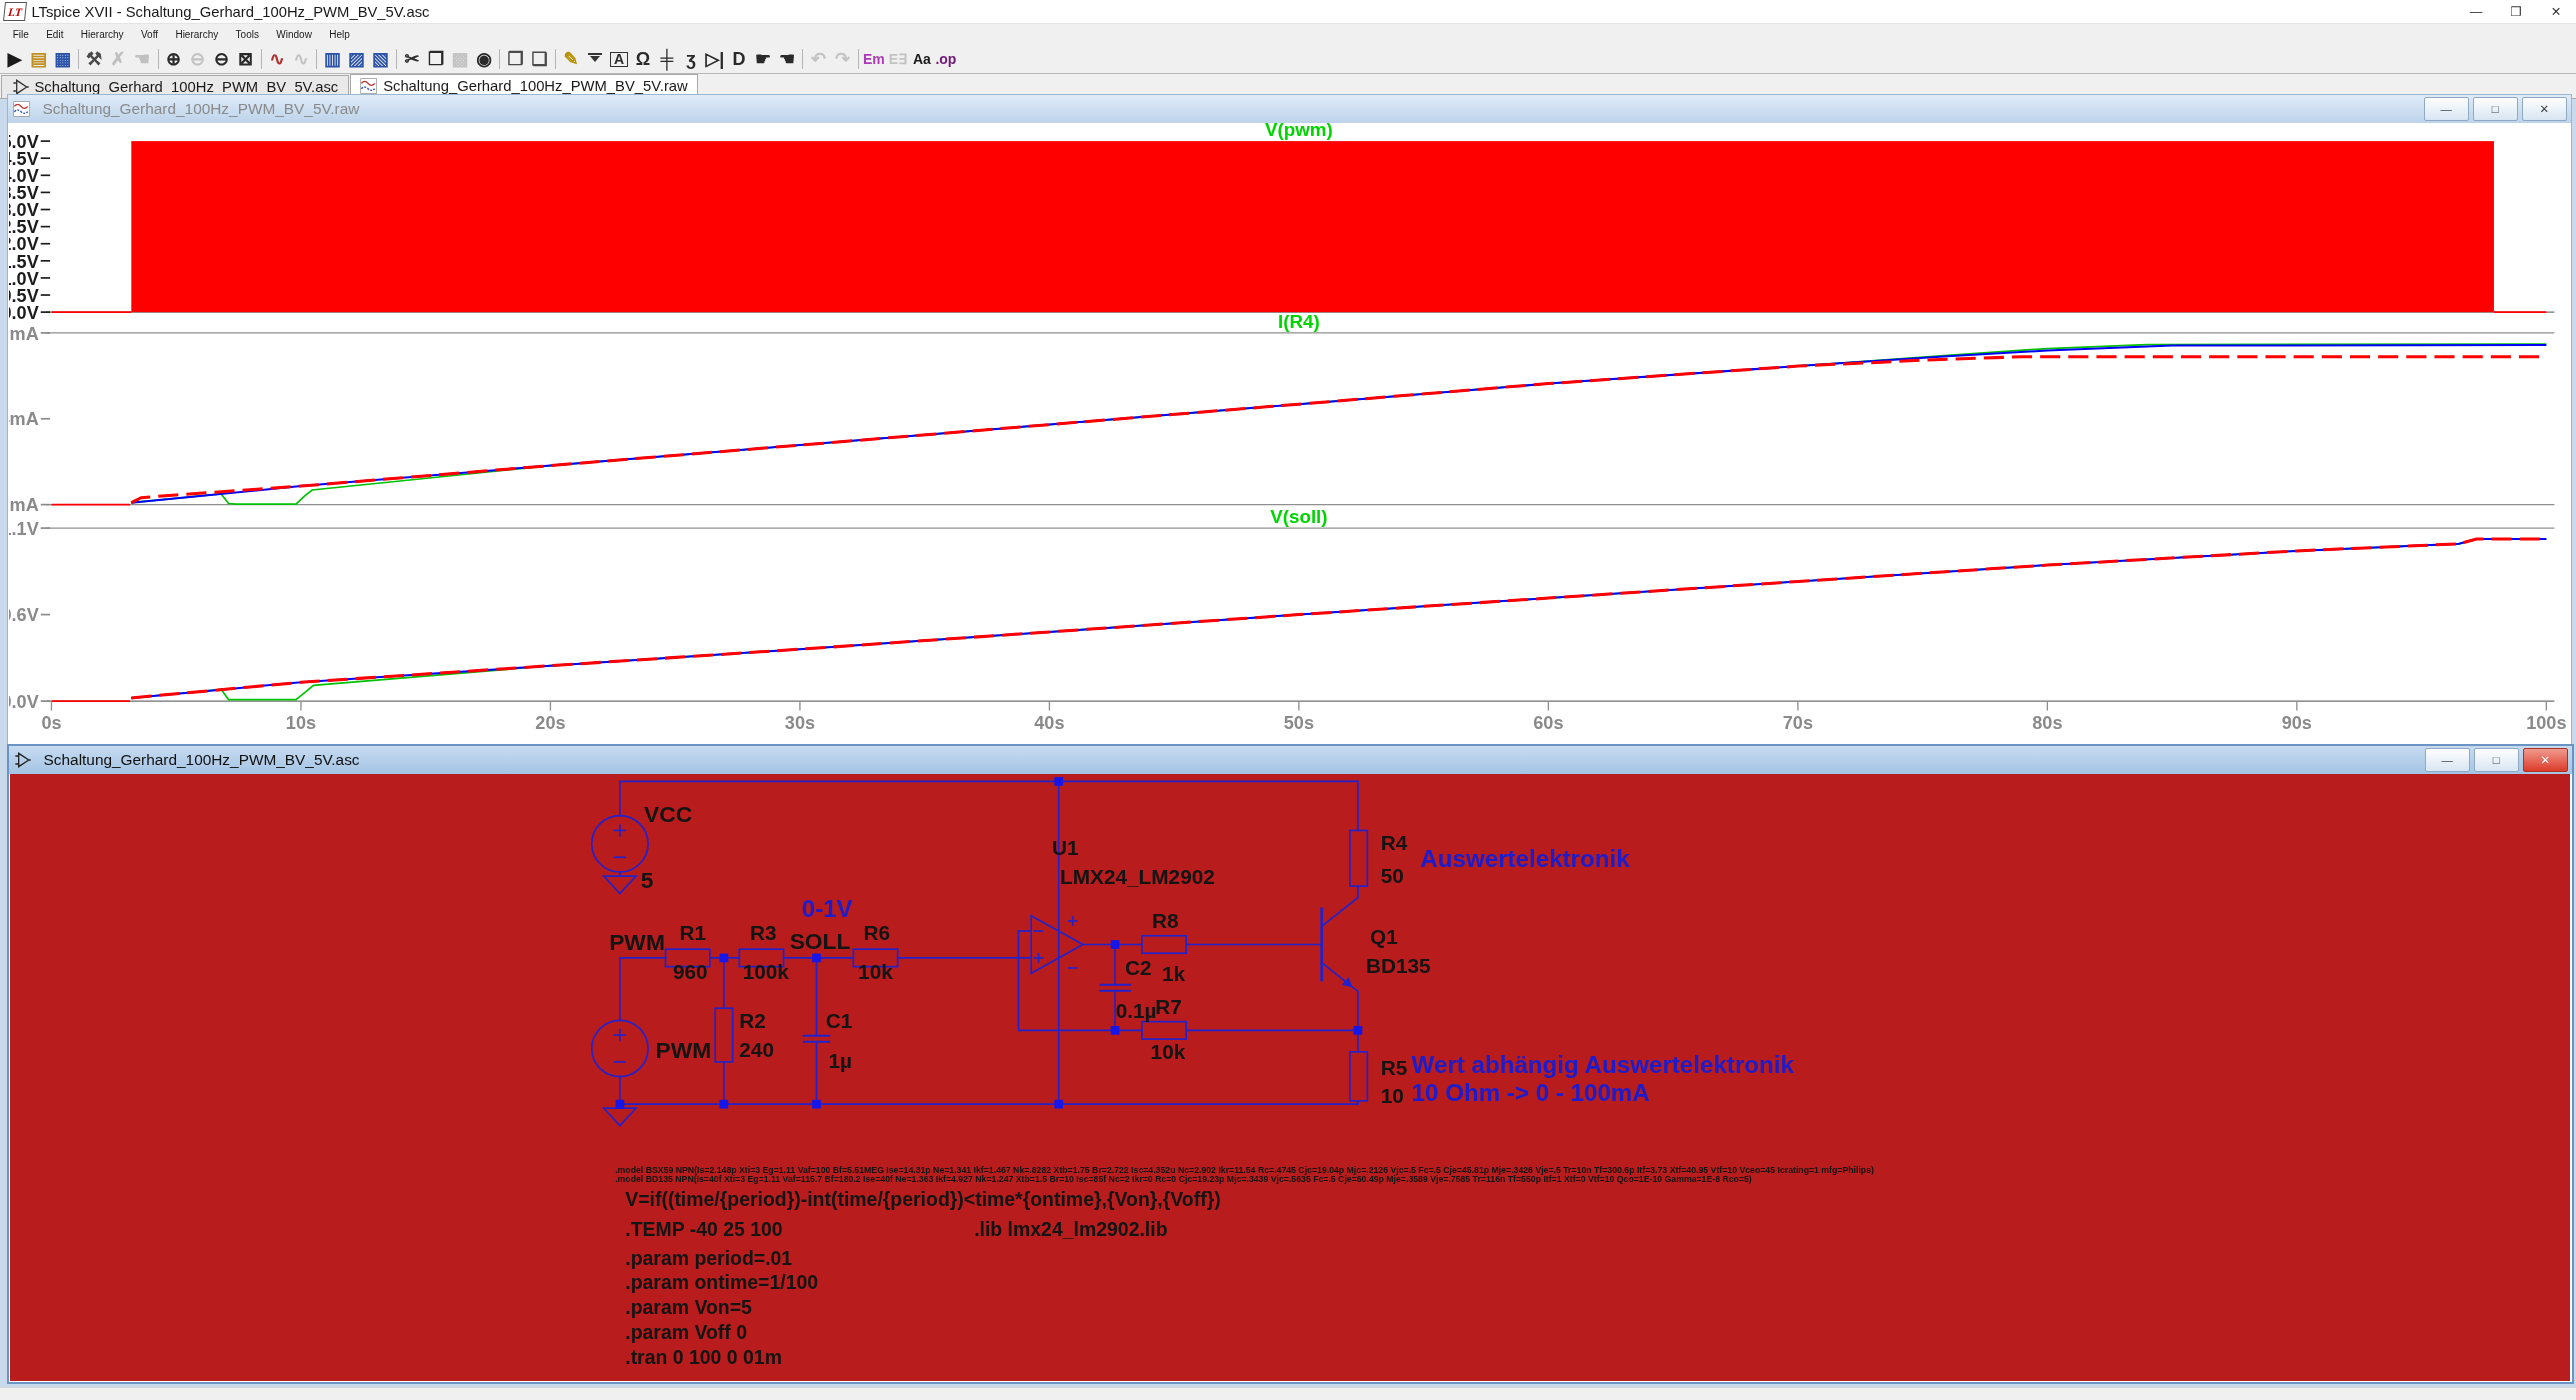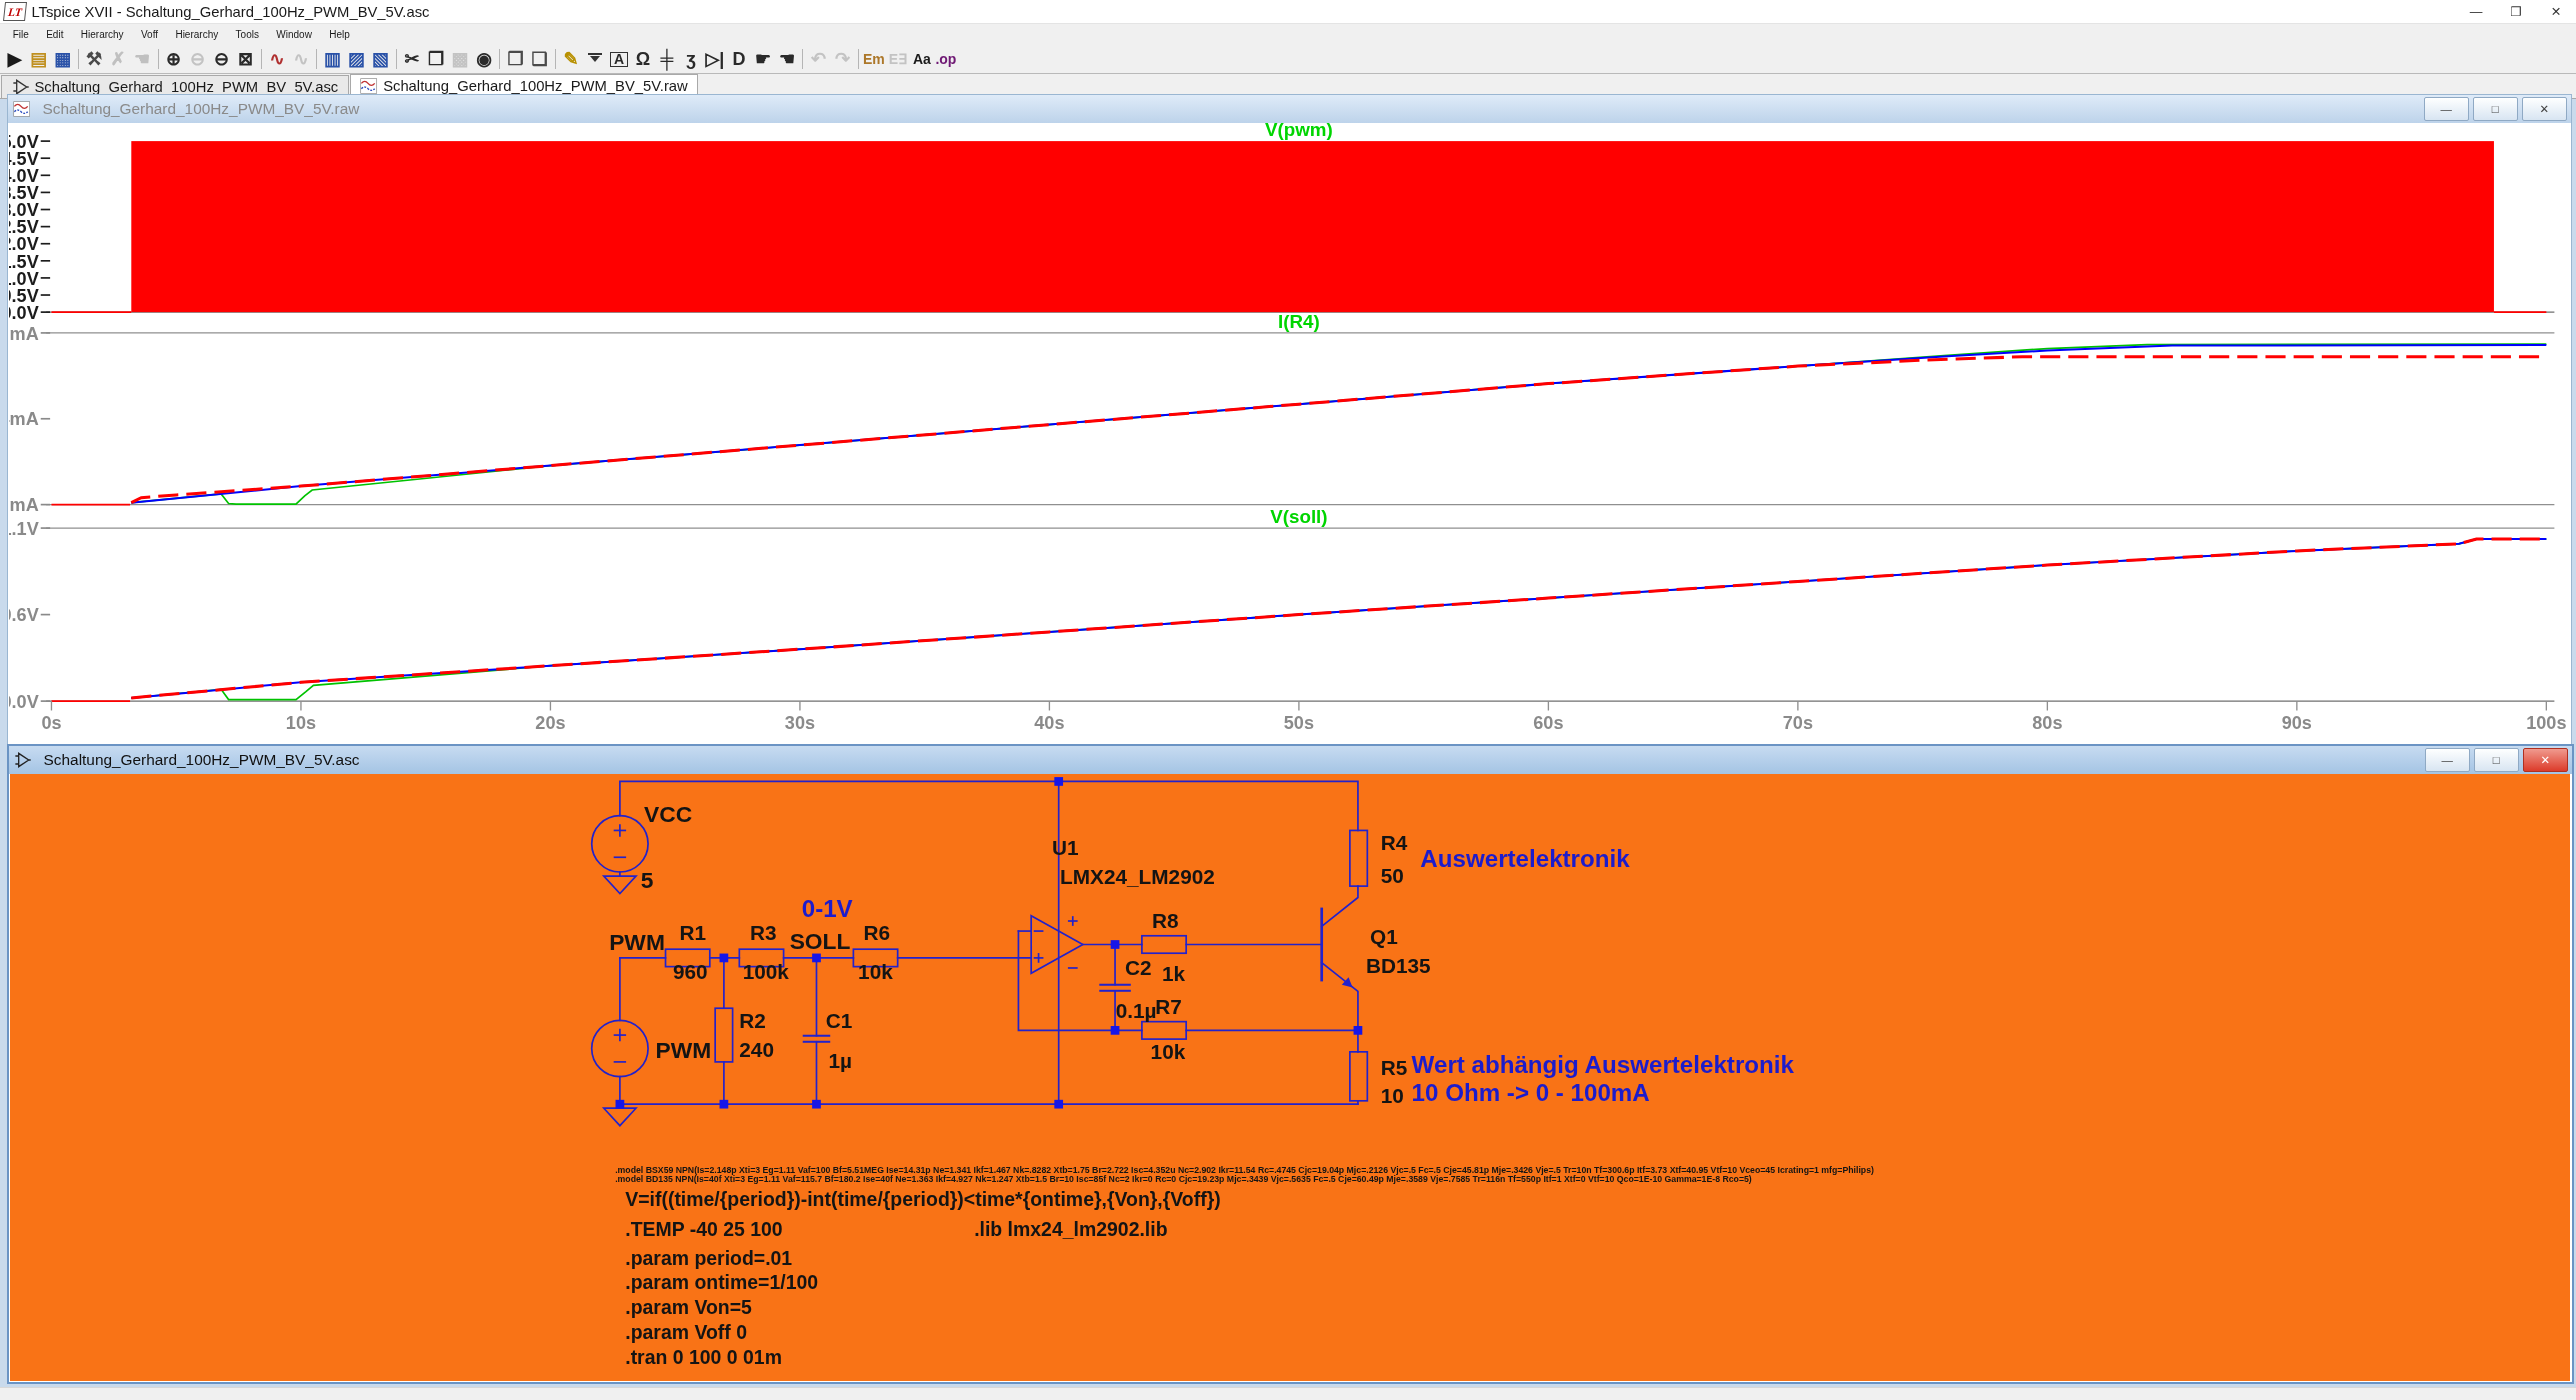--- a/index.html
+++ b/index.html
@@ -33,21 +33,21 @@
   .cw-title.active{background:linear-gradient(#C7DBF1,#A4C4E4);}
   .cw-name{font-size:15.4px;margin-left:6.7px;}
   .cw-title.inactive .cw-name{color:#8a8a8a;}
   .cw-title.active .cw-name{color:#111;}
   .cw-btns{margin-left:auto;display:flex;margin-right:4px;}
   .cbtn{width:43px;height:21.5px;margin-left:4px;border:0.7px solid #8FA9C4;border-radius:2px;background:linear-gradient(#FEFFFF,#D8E5F2);display:flex;align-items:center;justify-content:center;font-size:11.4px;color:#444;}
   .cbtn.close-red{background:linear-gradient(#F09A8E,#DC3B2A);color:#fff;border-color:#B03020;}
   #win-wave{top:94px;height:649px;border:1.3px solid #9AB6D1;}
   #win-sch{top:744px;height:636px;border:2px solid #6B94C4;}
   .wavebody{position:absolute;left:1.3px;top:28px;right:1.3px;bottom:1.3px;background:#fff;}
-  .schbody{position:absolute;left:1.3px;top:28px;right:1.3px;bottom:1.3px;background:#f97316;}
+  .schbody{position:absolute;left:1.3px;top:28px;right:1.3px;bottom:1.3px;background:#b91c1c;}
   
   .ylab{font-family:"Liberation Sans",sans-serif;font-size:27px;font-weight:700;}
   .tracelab{font-family:"Liberation Sans",sans-serif;font-size:28px;font-weight:700;}
   
   .sn{font:700 31px "Liberation Sans",sans-serif;fill:#141414;}
   .sb{font:700 34px "Liberation Sans",sans-serif;fill:#141414;}
   .sc{font:700 36px "Liberation Sans",sans-serif;fill:#1C1CCC;}
   .sm{font:700 13px "Liberation Sans",sans-serif;fill:#141414;}
   .sd{font:700 29px "Liberation Sans",sans-serif;fill:#141414;}
   .statusbar{position:absolute;left:0;right:0;bottom:0;height:12.7px;background:#F0F0F0;border-top:0.7px solid #D8D8D8;}
@@ -115,21 +115,21 @@
     <span class="tbtn" style="color: rgb(42, 42, 42);">╪</span>
     <span class="tbtn" style="color: rgb(42, 42, 42);">ʒ</span>
     <span class="tbtn" style="color: rgb(42, 42, 42);">▷|</span>
     <span class="tbtn" style="color: rgb(42, 42, 42);">D</span>
     <span class="tbtn" style="color: rgb(42, 42, 42);">☛</span>
     <span class="tbtn" style="color: rgb(42, 42, 42);">☚</span>
     <span class="tsep"></span>
     <span class="tbtn dis" style="color: rgb(188, 188, 188);">↶</span>
     <span class="tbtn dis" style="color: rgb(188, 188, 188);">↷</span>
     <span class="tsep"></span>
-    <span class="tbtn dis ttext" style="color: #a16207;">Em</span>
+    <span class="tbtn dis ttext" style="color: #a21caf;">Em</span>
     <span class="tbtn dis ttext" style="color: rgb(188, 188, 188);">E∃</span>
     <span class="tbtn ttext" style="color: rgb(26, 26, 26); text-align: center;">Aa</span>
     <span class="tbtn ttext" style="color: #701a75;">.op</span>
   </div>
 <div class="tabbar">
   <div class="tab">
     <svg class="tabicon" viewBox="0 0 26 24">
         <path d="M2 6 H7 M2 18 H7 M7 2 V22 L22 12 Z M22 12 H25" fill="none" stroke="#333" stroke-width="2"></path>
       </svg>
     <span>Schaltung_Gerhard_100Hz_PWM_BV_5V.asc</span>

